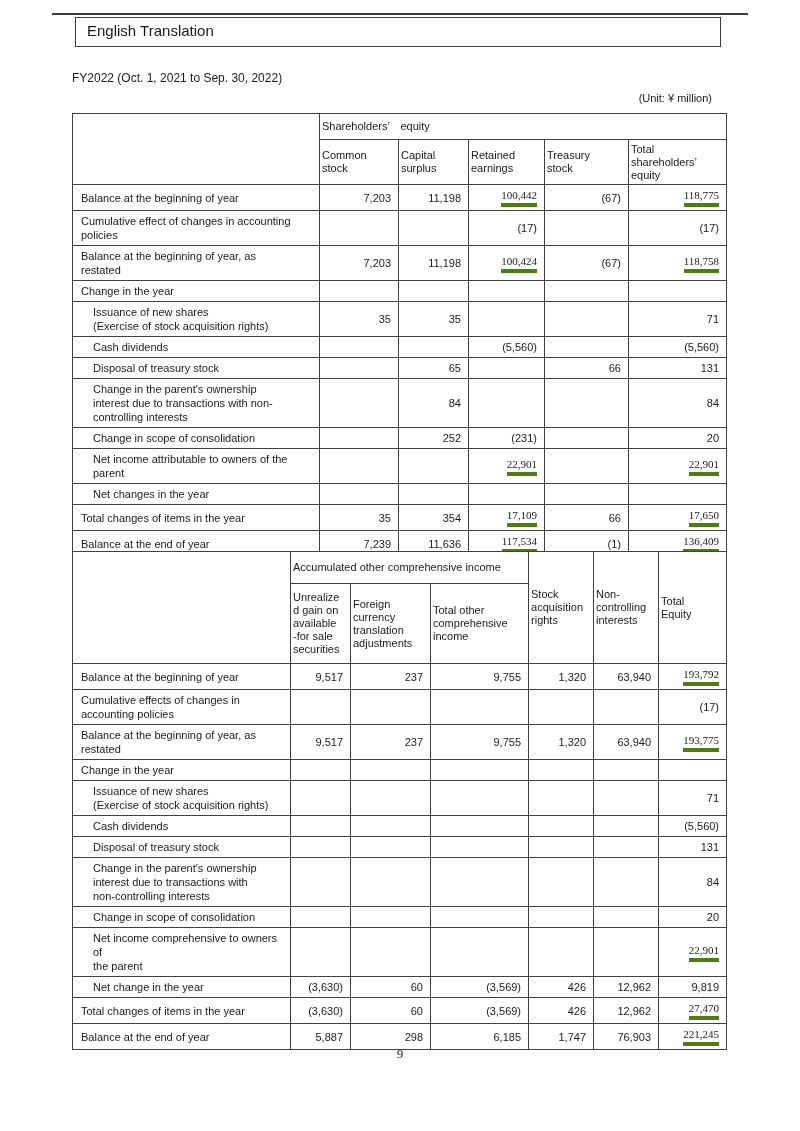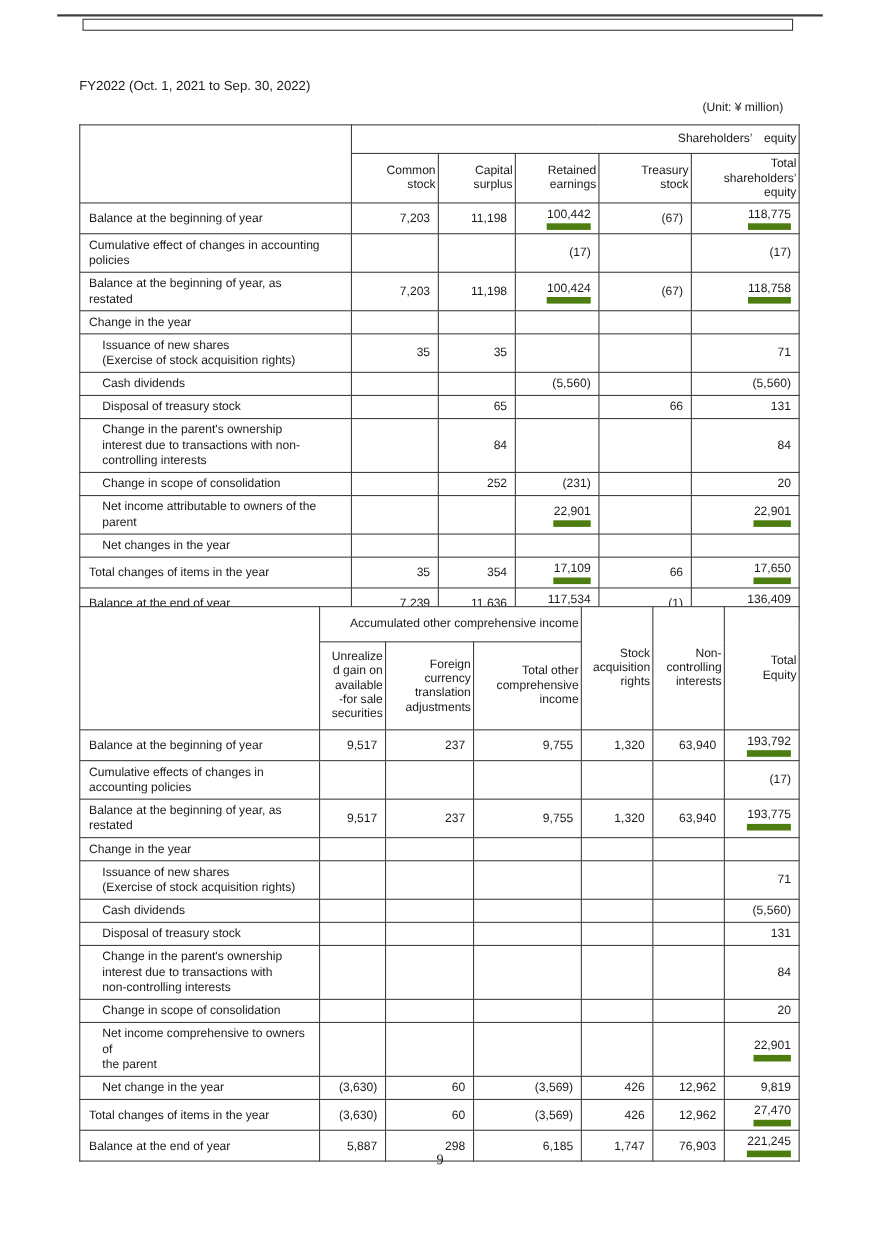--- a/index.html
+++ b/index.html
@@ -22,43 +22,44 @@
     position:absolute; left:72px; width:654px;
     border-collapse:collapse; table-layout:fixed; background:#fff;
   }
   #t1 { top:113px; }
   #t2 { top:551px; }
   table.fin td {
     border:1px solid #404040; font-size:11px; vertical-align:middle;
     overflow:hidden; box-sizing:border-box;
   }
   table.fin thead td {
-    text-align:right; padding:2px 2px; line-height:13px; white-space:pre-line;
+    text-align:left; padding:2px 2px; line-height:13px; white-space:pre-line;
   }
   #t1 tr.h-group td { height:26px; }
   #t1 tr.h-cols  td { height:45px; }
   #t2 tr.h-group td { height:32px; }
   #t2 tr.h-cols  td { height:80px; }
   td.lbl {
     text-align:left; padding:3px 4px 3px 8px; line-height:14px; white-space:pre-line;
   }
   td.lbl.ind { padding-left:20px;margin-top:40px; }
   td.num { text-align:right; padding:3px 7px; line-height:14px; }
-  span.u { display:inline-block; border-bottom:6px solid #4d7c0f; padding-bottom:1px; }
+  span.u { display:inline-block; border-bottom:4px solid #4d7c0f; padding-bottom:1px;font-family:Liberation Serif, serif; }
   .page-num {
     position:absolute; left:0; top:1046px; width:800px; text-align:center;
     font-family:"Liberation Serif", serif; font-size:13px;
   }
 </style>
 </head>
 <body>
 
 <div class="top-rule"></div>
 
 <div class="trans-box">
+  <div class="trans-title">English Translation</div>
 </div>
 
 <div class="period">FY2022 (Oct. 1, 2021 to Sep. 30, 2022)</div>
 <div class="unit-note">(Unit: ¥ million)</div>
 
 <table class="fin" id="t1">
   <colgroup>
     <col style="width:247px">
       <col style="width:79px">
       <col style="width:70px">

